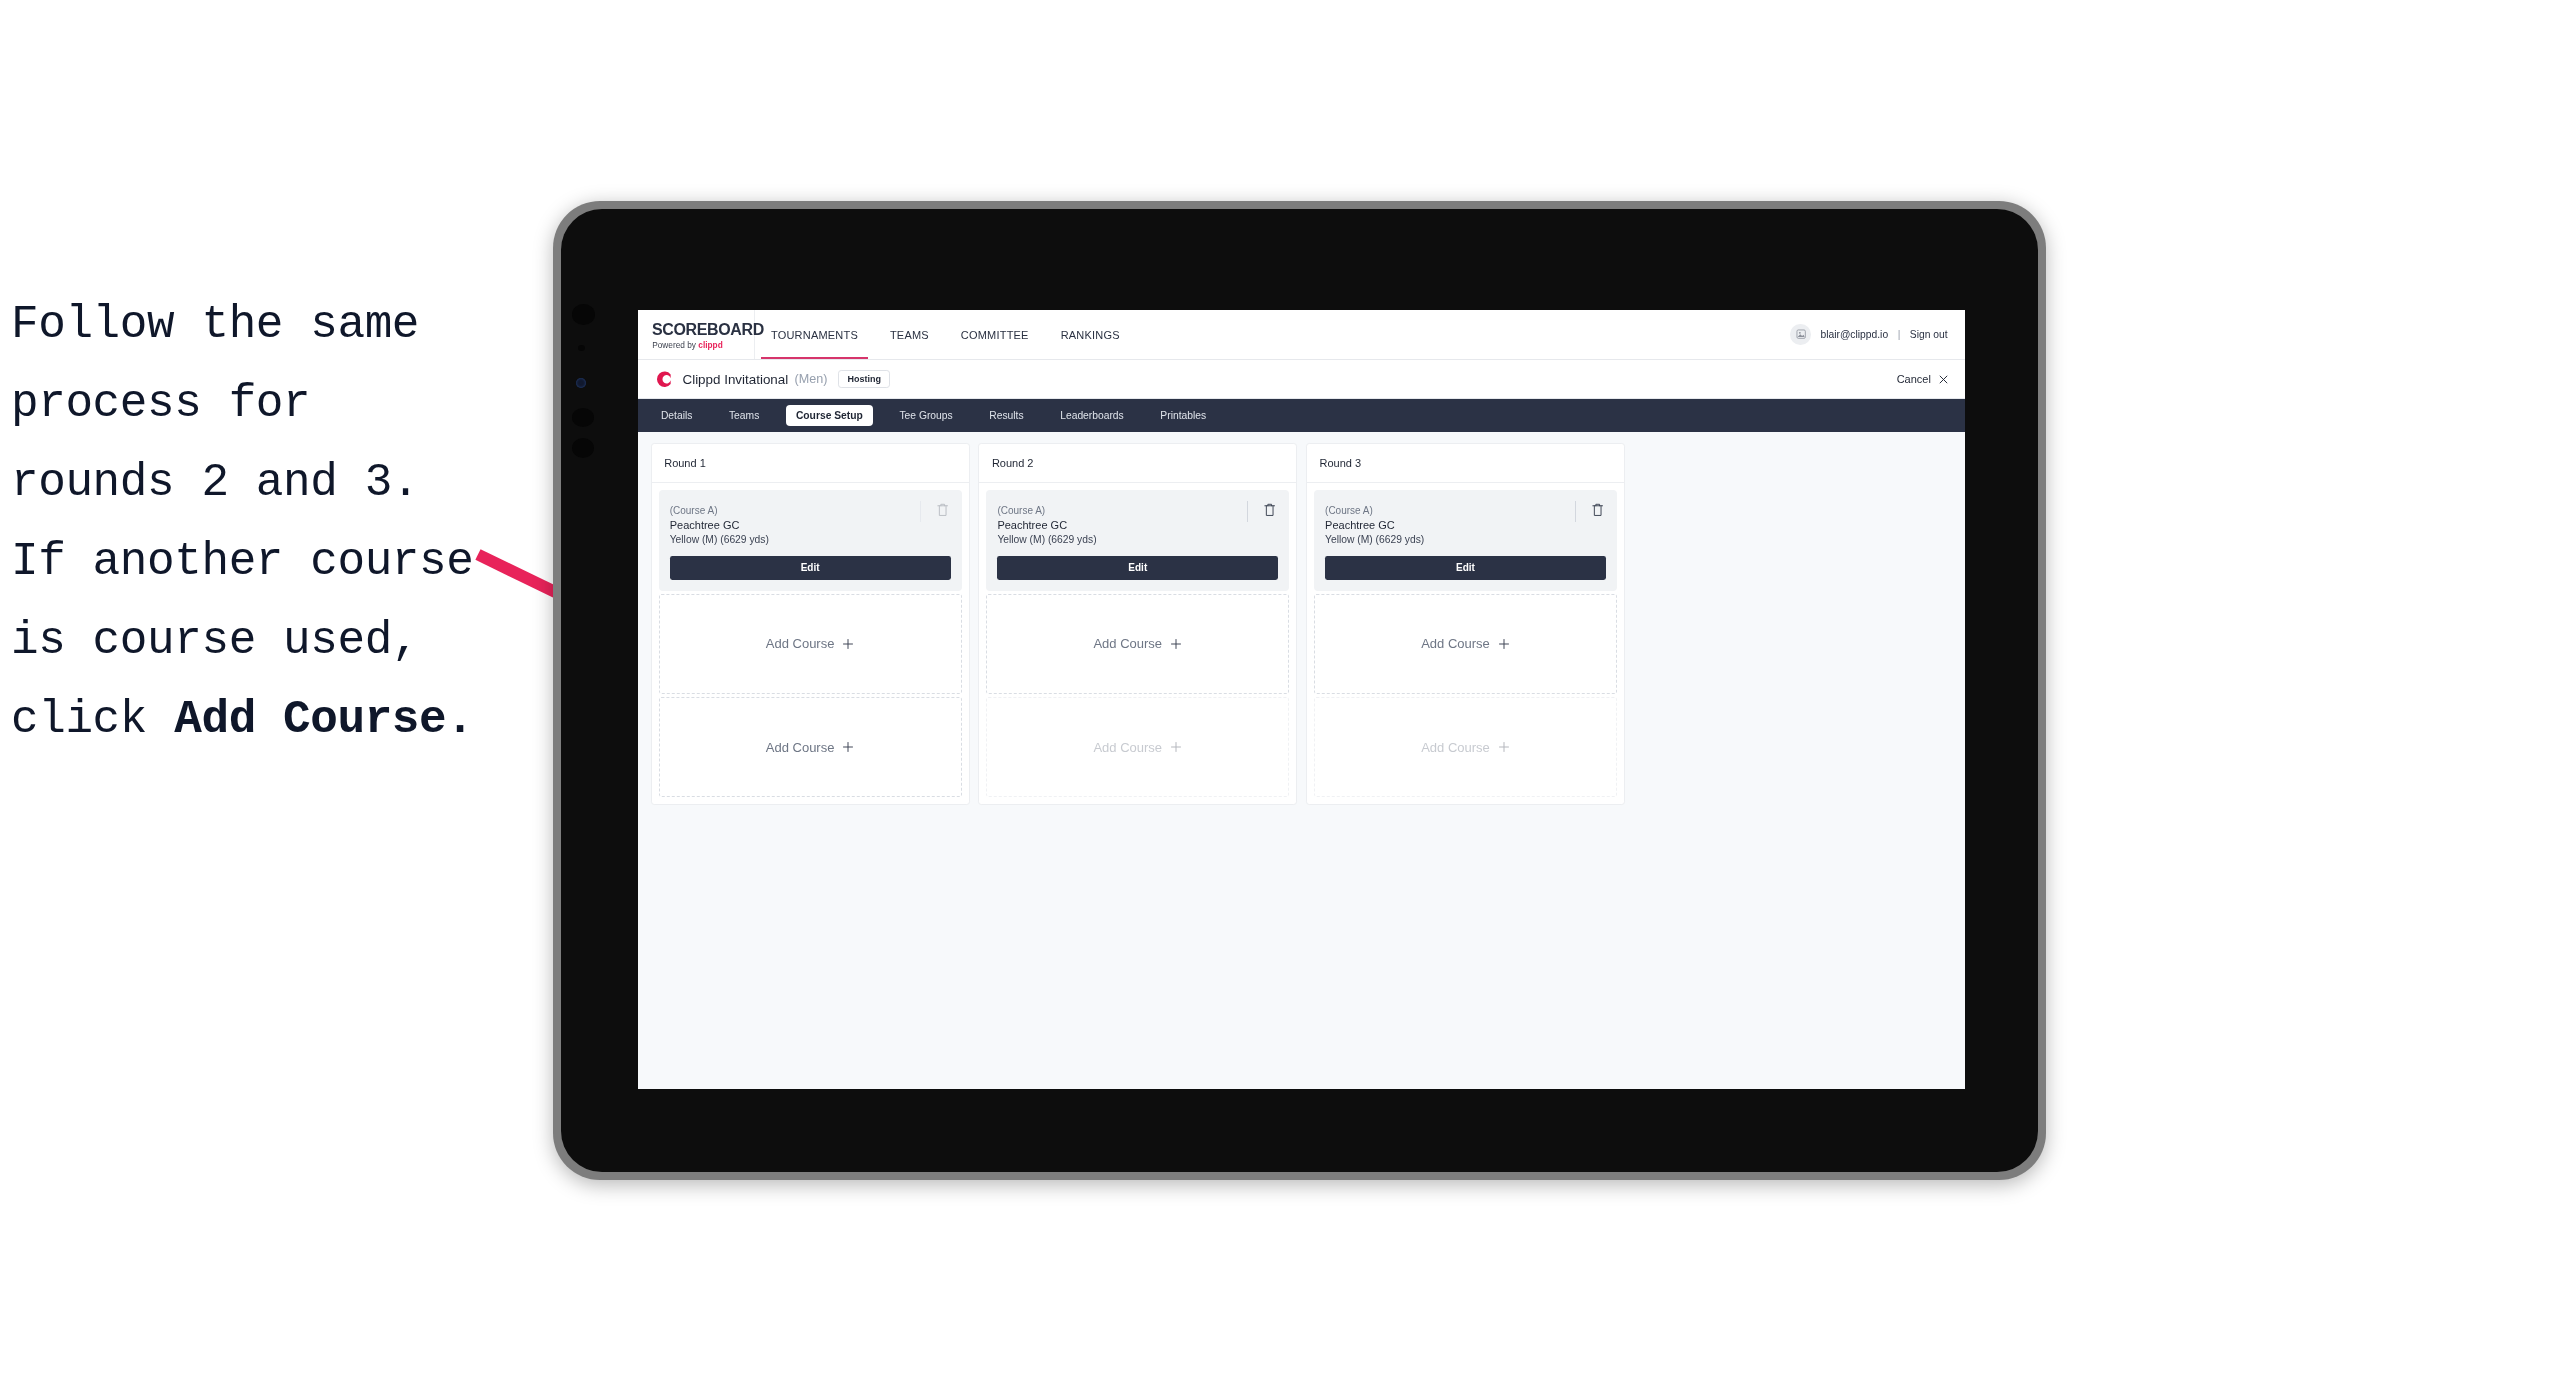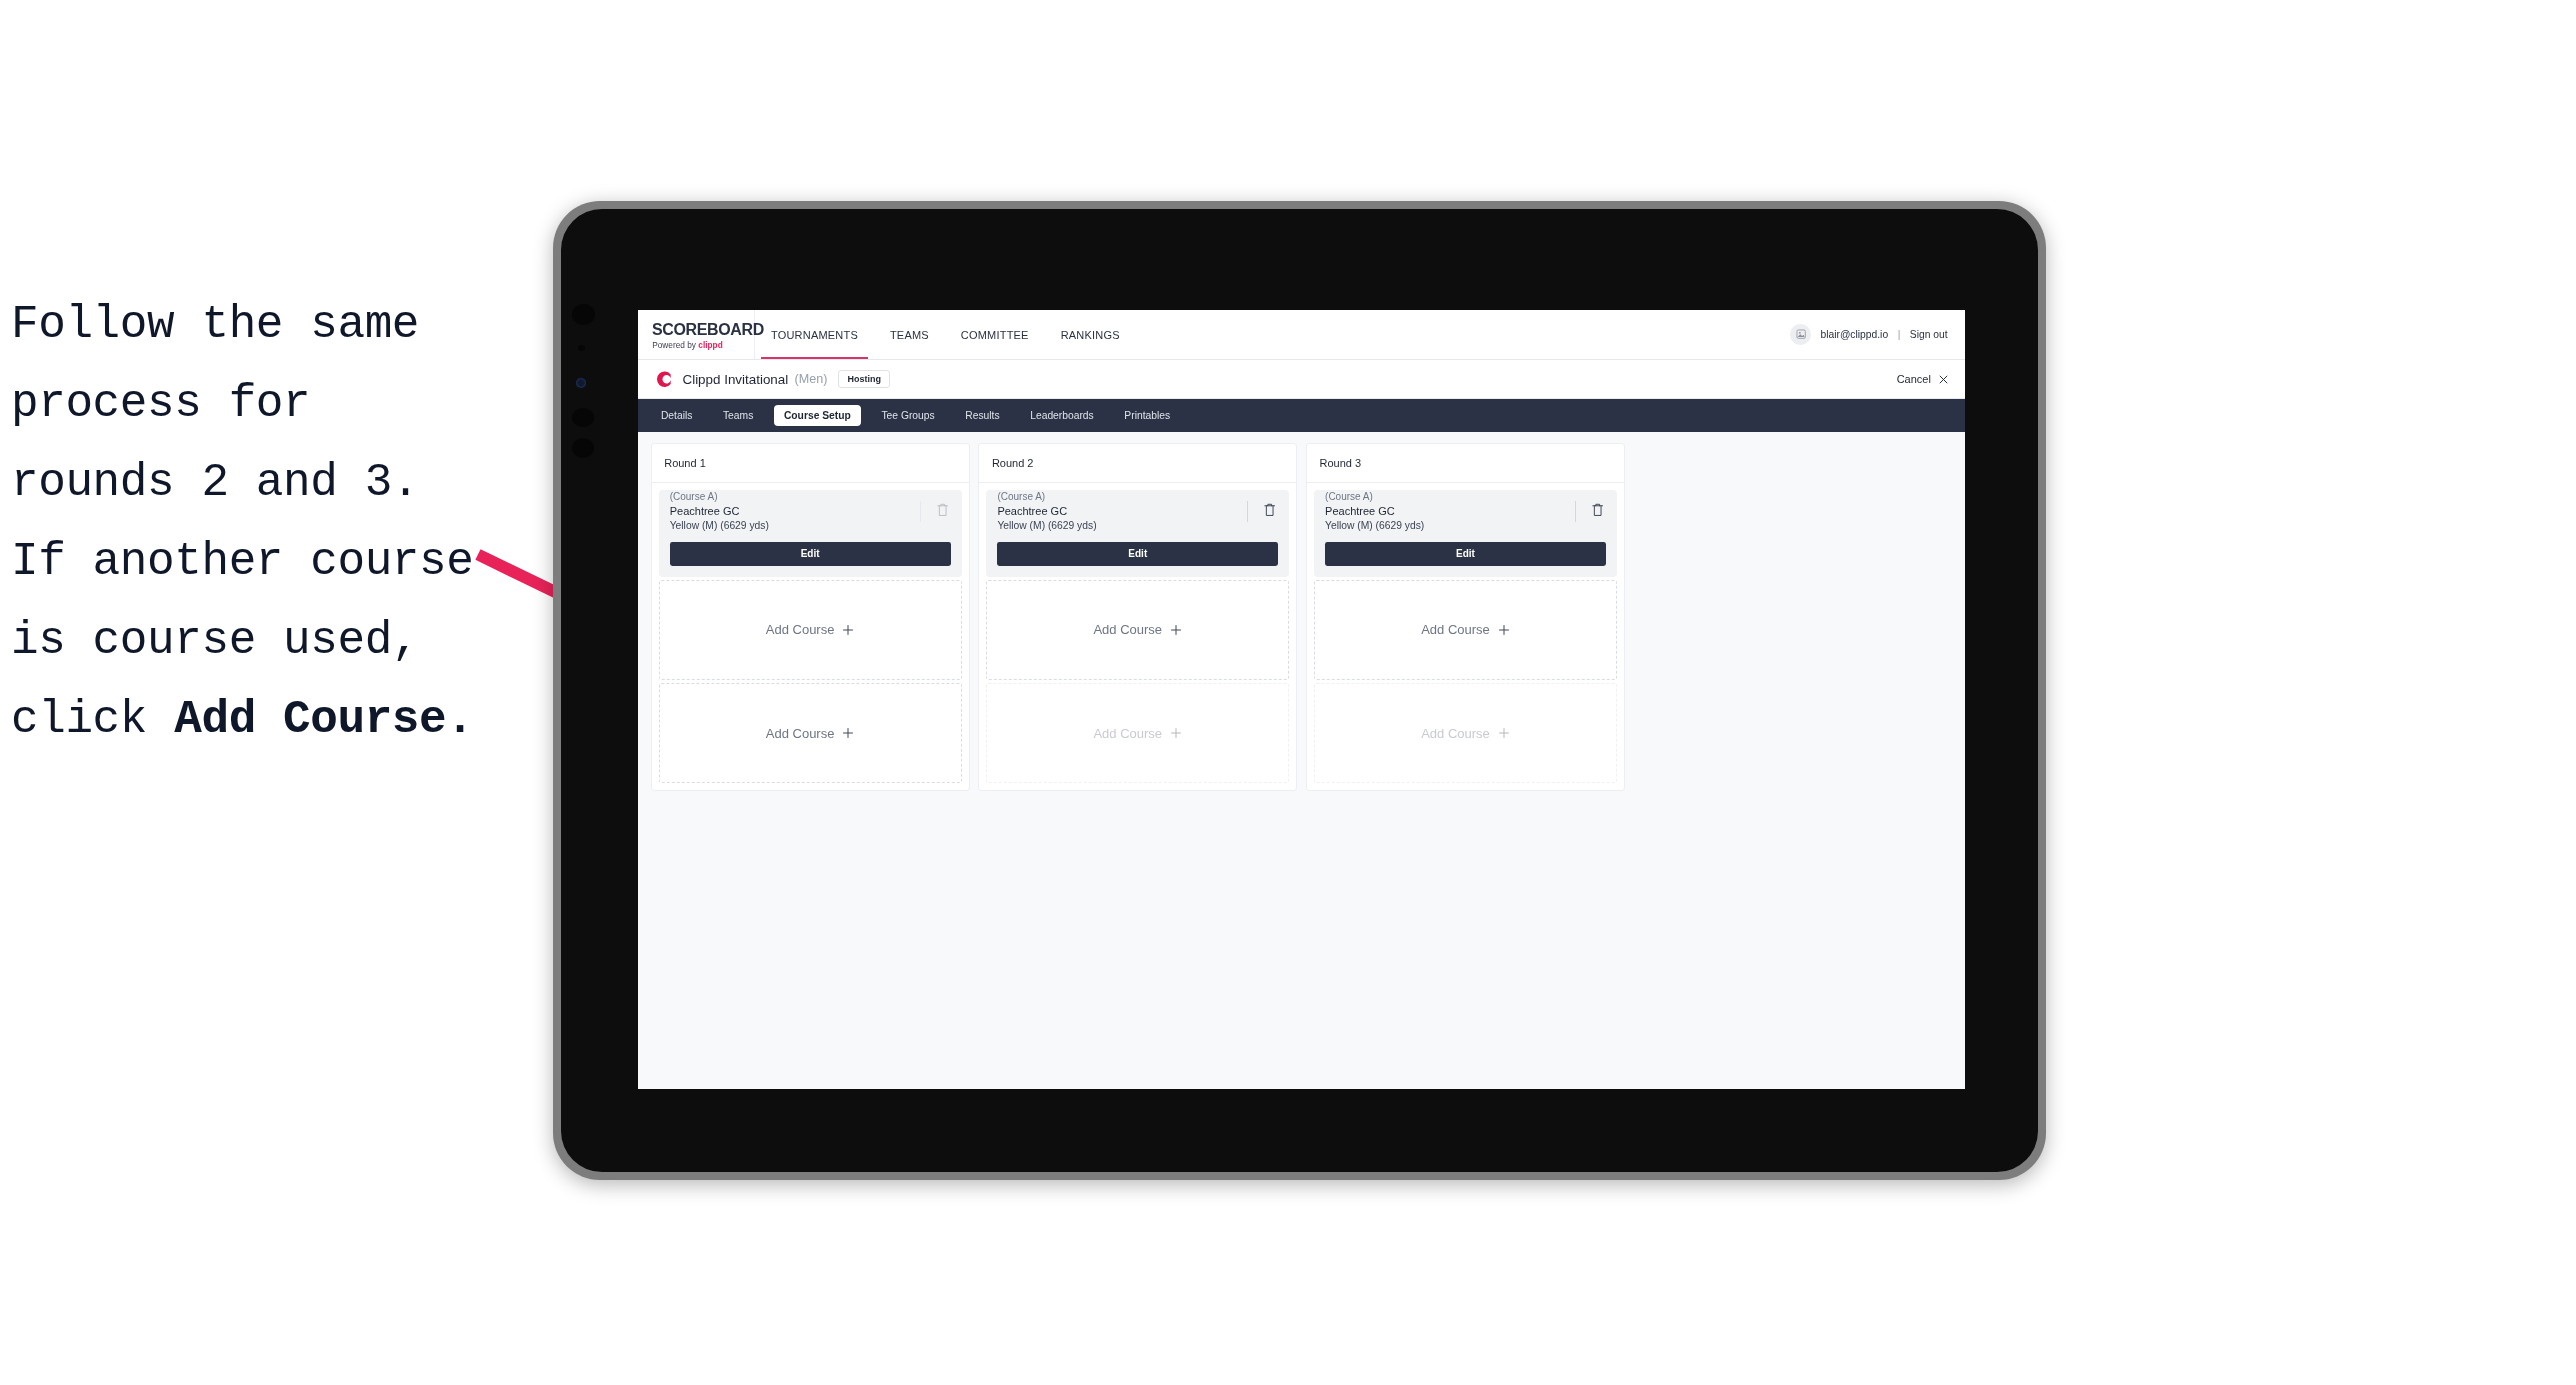--- a/index.html
+++ b/index.html
@@ -68,33 +68,33 @@
         border-bottom:0.8px solid #e6e8ec;}
   .clogo{width:20.5px;height:20.5px;margin-right:8px;flex:none;}
   #tbar .tname{font-size:13.4px;color:#1f2533;}
   #tbar .tgender{font-size:12.6px;color:#97a0ae;margin-left:6.3px;}
   .hostpill{margin-left:11px;border:0.8px solid #dfe2e7;border-radius:3.2px;
             padding:3.2px 8px;font-size:9px;font-weight:bold;color:#1f2533;background:#fff;}
   #tbar .cancel{margin-left:auto;display:flex;align-items:center;gap:7.1px;
                 font-size:11px;color:#1f2533;}
 
   
-  #tabs{height:33px;background:#2b3245;display:flex;align-items:center;padding:0 12.6px;gap:10px;}
+  #tabs{height:33px;background:#2b3245;display:flex;align-items:center;padding:0 12.6px;gap:16px;}
   .tab{font-size:10.3px;color:#dfe3ea;padding:4.7px 10.3px;border-radius:4px;}
   .tab.active{background:#ffffff;color:#1f2533;font-weight:bold;}
 
   
   #board{display:flex;gap:8.7px;padding:11px 12.6px;}
   .rcol{width:317px;background:#ffffff;border:0.8px solid #eceef1;border-radius:3.2px;
         display:flex;flex-direction:column;}
   .rhead{height:38px;display:flex;align-items:center;padding:0 12.6px;
          border-bottom:0.8px solid #eceef1;font-size:11px;color:#1f2533;}
   .rbody{padding:7.1px;display:flex;flex-direction:column;gap:3.2px;}
 
-  .ccard{background:#f1f3f5;border-radius:4px;padding:1px 11px 11px 11px;position:relative;}
+  .ccard{background:#f1f3f5;border-radius:4px;padding:15px 11px 11px 11px;position:relative;}
   .ccard .clabel{font-size:10px;color:#6e7685;}
   .ccard .cname{font-size:11px;font-weight:normal;color:#1f2533;margin-top:3.2px;}
   .ccard .ctee{font-size:10.3px;color:#3c4353;margin-top:3.2px;}
   .ccard .divider{position:absolute;right:41px;top:11px;width:0.8px;height:20.5px;background:#d3d7de;}
   .ccard .trash{position:absolute;right:12.6px;top:12px;width:13.4px;height:15px;}
   .ccard.muted .divider{background:#e6e9ee;}
   .ccard.muted .trash{opacity:.30;}
   .editbtn{margin-top:10.3px;height:24px;background:#2b3245;border-radius:2.4px;
            display:flex;align-items:center;justify-content:center;
            color:#ffffff;font-size:10px;font-weight:bold;}

